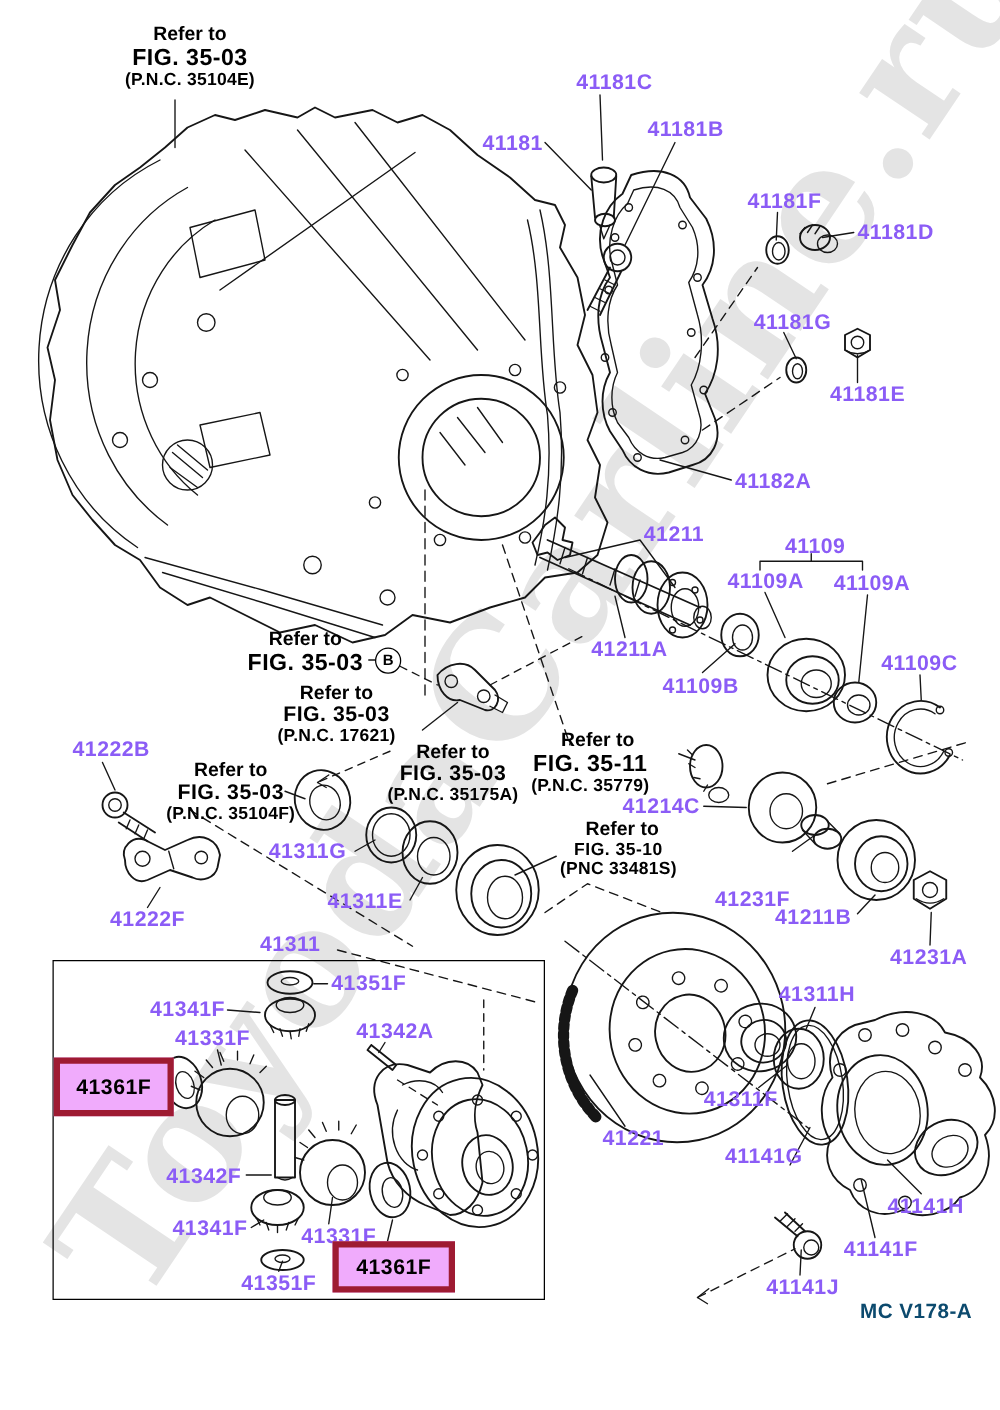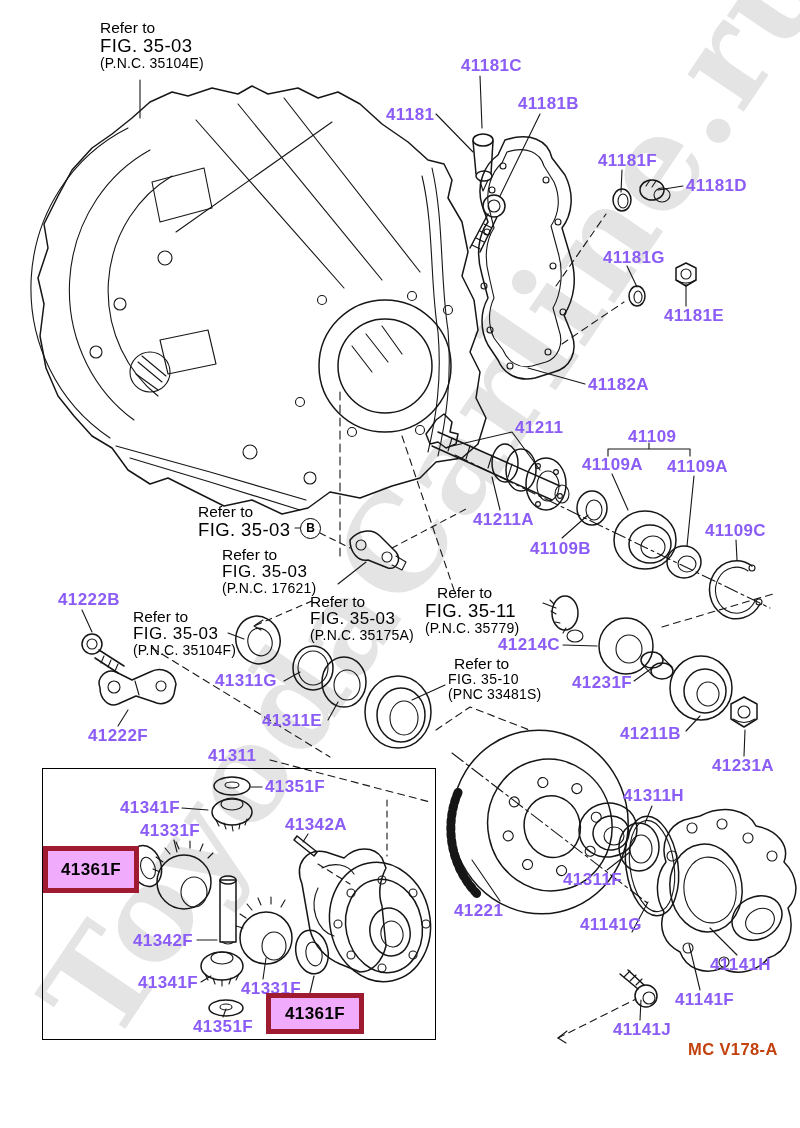--- a/index.html
+++ b/index.html
@@ -8,34 +8,34 @@
   .watermark{position:absolute;left:-170px;top:470px;width:1140px;height:170px;
              text-align:center;transform:rotate(-56deg);
              font:700 130px "DejaVu Serif",serif;color:#e4e4e4;letter-spacing:3px;
              white-space:nowrap;user-select:none;}
   svg.art{position:absolute;left:0;top:0;}
   svg.art *{vector-effect:non-scaling-stroke;}
   .lineart{stroke:#161616;fill:none;stroke-width:1.5;stroke-linecap:round;stroke-linejoin:round;}
   .thin{stroke-width:1.1;}
   .pl{position:absolute;font:700 17px/1 "Liberation Sans",sans-serif;color:#8b5cf6;
       letter-spacing:.4px;white-space:nowrap;}
-  .note{position:absolute;color:#000;font-weight:400;white-space:nowrap;line-height:1.05;}
+  .note{position:absolute;color:#000;font-weight:700;white-space:nowrap;line-height:1.05;text-align:center;}
   .note span{display:block;}
   .note .r{font-size:15.5px;}
   .note .f{font-size:18.5px;letter-spacing:.4px;}
   .note .p{font-size:14px;letter-spacing:.2px;}
   .bbadge{position:absolute;width:19px;height:19px;border:1.7px solid #000;border-radius:50%;
           font:700 12px/19px "Liberation Sans",sans-serif;text-align:center;background:#fff;color:#000;}
   .gbox{position:absolute;left:42px;top:768px;width:392px;height:270px;border:1.8px solid #000;}
   .hl{position:absolute;border:5px solid #9e1b32;background:#f0abfc;color:#000;
       font:700 17px/1 "Liberation Sans",sans-serif;letter-spacing:.4px;
       display:flex;align-items:center;justify-content:center;}
   .hl1{left:43px;top:846px;width:86px;height:37px;}
   .hl2{left:266px;top:993px;width:88px;height:31px;}
-  .code{position:absolute;font:700 16.5px/1 "Liberation Sans",sans-serif;letter-spacing:.4px;color:#c2410c;}
+  .code{position:absolute;font:700 16.5px/1 "Liberation Sans",sans-serif;letter-spacing:.4px;color:#0c4a6e;}
 </style>
 </head>
 <body>
 
 <div class="stage">
 
   <div class="watermark">ToyodaCarline.ru</div>
 
   <svg class="art" width="800" height="1128" viewBox="0 0 800 1128">
     <g class="lineart">
@@ -424,33 +424,33 @@
   <div class="pl" style="left:628px;top:428px">41109</div>
   <div class="pl" style="left:582px;top:456px">41109A</div>
   <div class="pl" style="left:667px;top:458px">41109A</div>
   <div class="pl" style="left:530px;top:540px">41109B</div>
   <div class="pl" style="left:705px;top:522px">41109C</div>
   <div class="pl" style="left:58px;top:591px">41222B</div>
   <div class="pl" style="left:88px;top:727px">41222F</div>
   <div class="pl" style="left:215px;top:672px">41311G</div>
   <div class="pl" style="left:262px;top:712px">41311E</div>
   <div class="pl" style="left:498px;top:636px">41214C</div>
-  <div class="pl" style="left:572px;top:674px">41231F</div>
+  <div class="pl" style="left:572px;top:711px">41231F</div>
   <div class="pl" style="left:620px;top:725px">41211B</div>
   <div class="pl" style="left:712px;top:757px">41231A</div>
   <div class="pl" style="left:208px;top:747px">41311</div>
   <div class="pl" style="left:265px;top:778px">41351F</div>
   <div class="pl" style="left:120px;top:799px">41341F</div>
   <div class="pl" style="left:140px;top:822px">41331F</div>
   <div class="pl" style="left:285px;top:816px">41342A</div>
   <div class="pl" style="left:133px;top:932px">41342F</div>
   <div class="pl" style="left:138px;top:974px">41341F</div>
   <div class="pl" style="left:241px;top:980px">41331F</div>
   <div class="pl" style="left:193px;top:1018px">41351F</div>
-  <div class="pl" style="left:454px;top:902px">41221</div>
+  <div class="pl" style="left:482px;top:902px">41221</div>
   <div class="pl" style="left:623px;top:787px">41311H</div>
   <div class="pl" style="left:563px;top:871px">41311F</div>
   <div class="pl" style="left:580px;top:916px">41141G</div>
   <div class="pl" style="left:710px;top:956px">41141H</div>
   <div class="pl" style="left:675px;top:991px">41141F</div>
   <div class="pl" style="left:613px;top:1021px">41141J</div>
 
   <div class="hl hl1">
     <span>41361F</span>
   </div>

